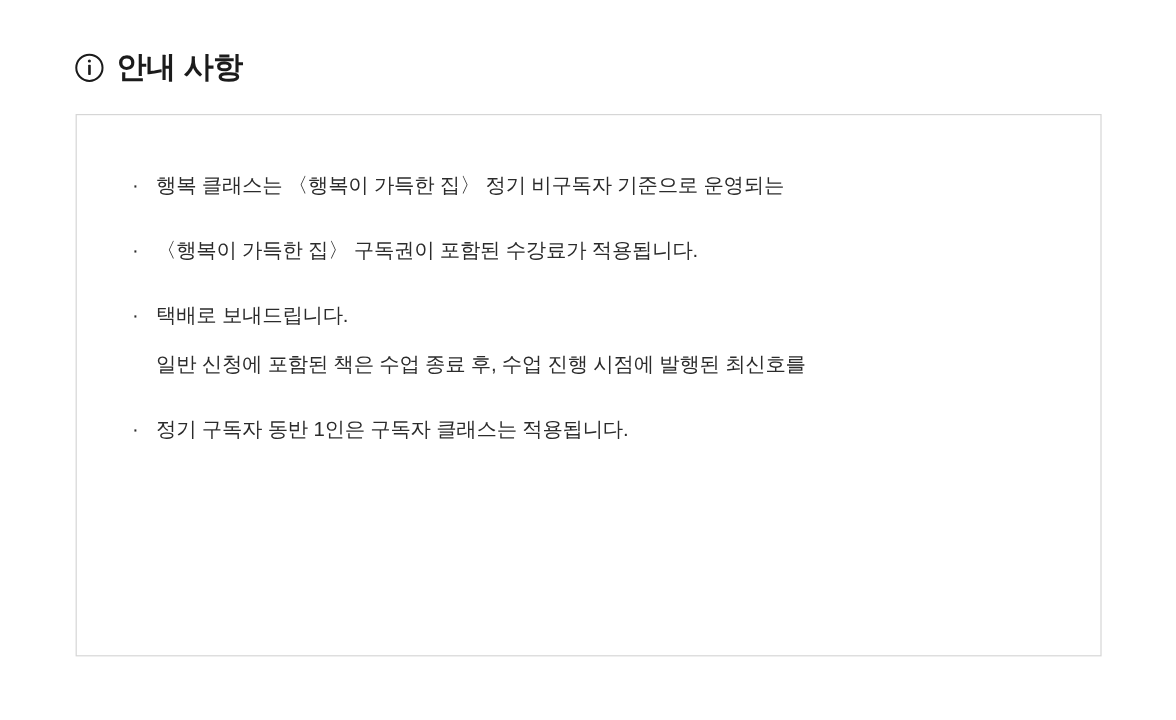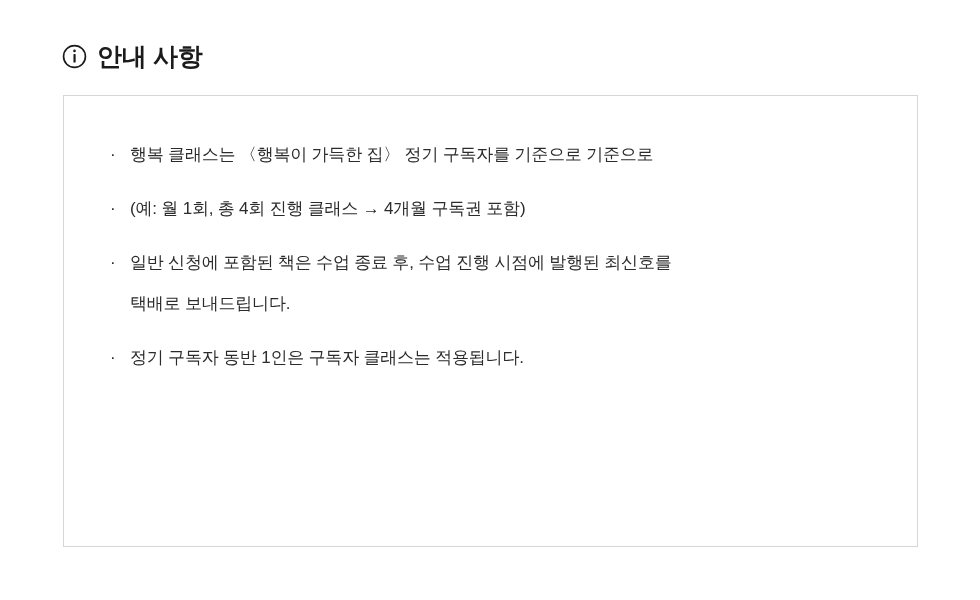--- a/index.html
+++ b/index.html
@@ -111,32 +111,32 @@
       </svg>
     </span>
     <span class="notice-heading-text">안내 사항</span>
   </div>
 
   <div class="notice-box">
     <ul class="notice-list">
 
       <li class="notice-item">
         <span class="bullet">·</span>
-        <span class="notice-line">행복 클래스는 〈행복이 가득한 집〉 정기 구독자를 기준으로 기준으로</span>
+        <span class="notice-line">행복 클래스는 〈행복이 가득한 집〉 정기 비구독자 기준으로 운영되는</span>
       </li>
 
       <li class="notice-item">
         <span class="bullet">·</span>
-        <span class="notice-line sub">(예: 월 1회, 총 4회 진행 클래스 → 4개월 구독권 포함)</span>
+        <span class="notice-line">〈행복이 가득한 집〉 구독권이 포함된 수강료가 적용됩니다.</span>
       </li>
 
       <li class="notice-item">
         <span class="bullet">·</span>
+        <span class="notice-line">택배로 보내드립니다.</span>
         <span class="notice-line">일반 신청에 포함된 책은 수업 종료 후, 수업 진행 시점에 발행된 최신호를</span>
-        <span class="notice-line">택배로 보내드립니다.</span>
       </li>
 
       <li class="notice-item">
         <span class="bullet">·</span>
         <span class="notice-line">정기 구독자 동반 1인은 구독자 클래스는 적용됩니다.</span>
       </li>
 
     </ul>
   </div>
 

